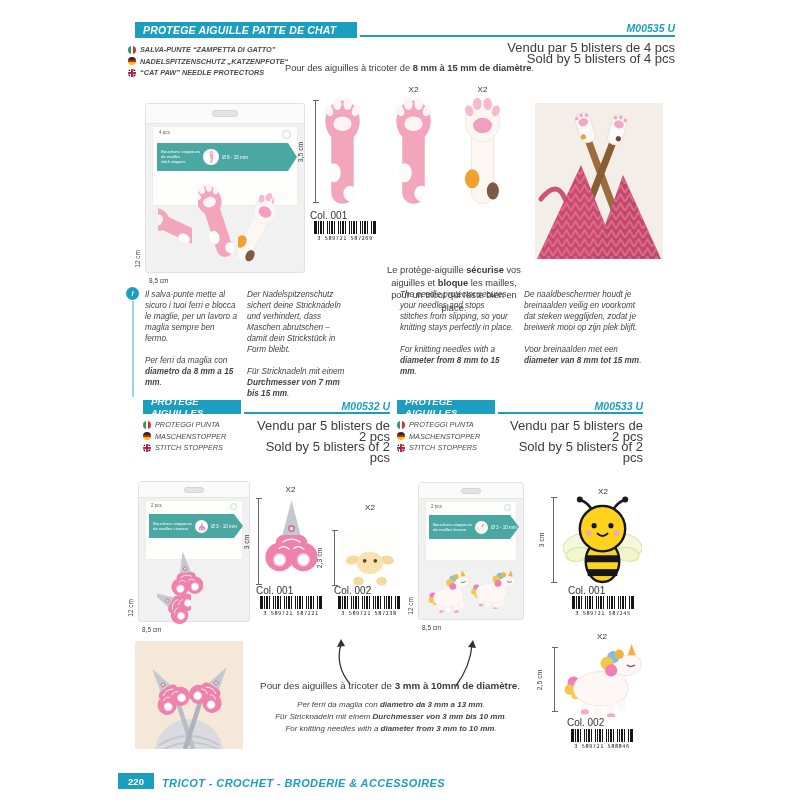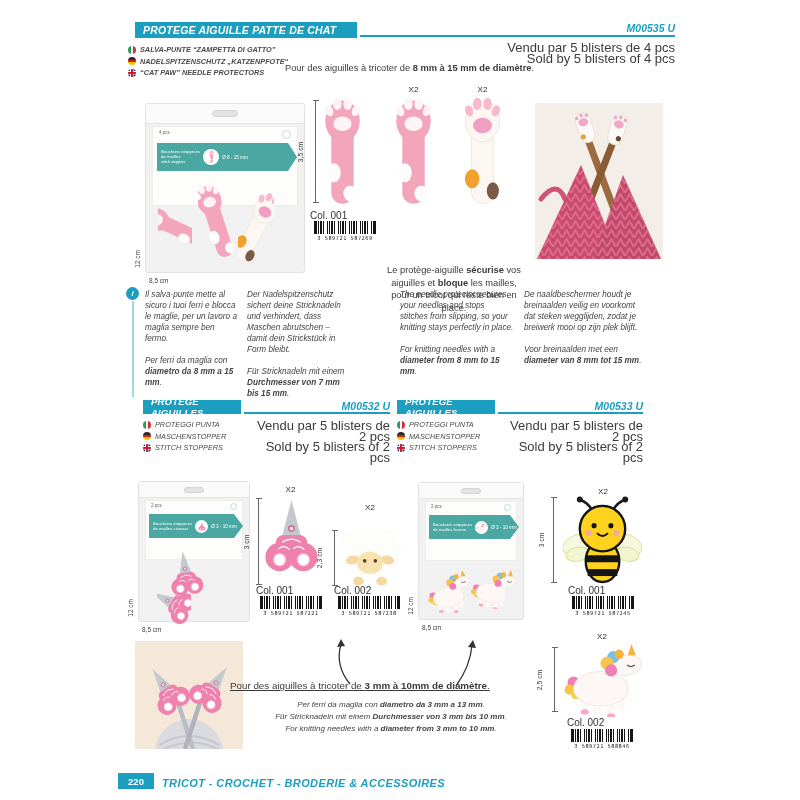--- a/index.html
+++ b/index.html
@@ -68,21 +68,21 @@
   .desc{font-size:9.3px;line-height:12.5px;text-align:center;}
 
   
   .info-dot{position:absolute;width:13px;height:13px;border-radius:50%;background:var(--accent);
             color:#fff;font-size:8px;font-weight:bold;font-style:italic;display:flex;align-items:center;justify-content:center;}
   .info-line{position:absolute;width:2px;background:#9ad7e6;}
   .mcol{position:absolute;font-size:8.2px;font-style:italic;line-height:11px;color:#444;}
   .mcol p{margin:0 0 11px 0;}
 
   
-  .b-fr{font-size:9.8px;text-decoration:underline;}
+  .b-fr{font-size:9.8px;text-align:center;}
   .b-line{font-size:8px;font-style:italic;text-align:center;line-height:11.8px;color:#444;}
 
   
   .foot-box{background:var(--accent);color:#fff;font-weight:bold;font-size:9.5px;
             display:flex;align-items:center;justify-content:center;}
   .foot-txt{color:var(--accent);font-weight:bold;font-style:italic;font-size:11px;letter-spacing:.4px;}
 
   .photo{border-radius:1px;}
 </style>
 </head>

